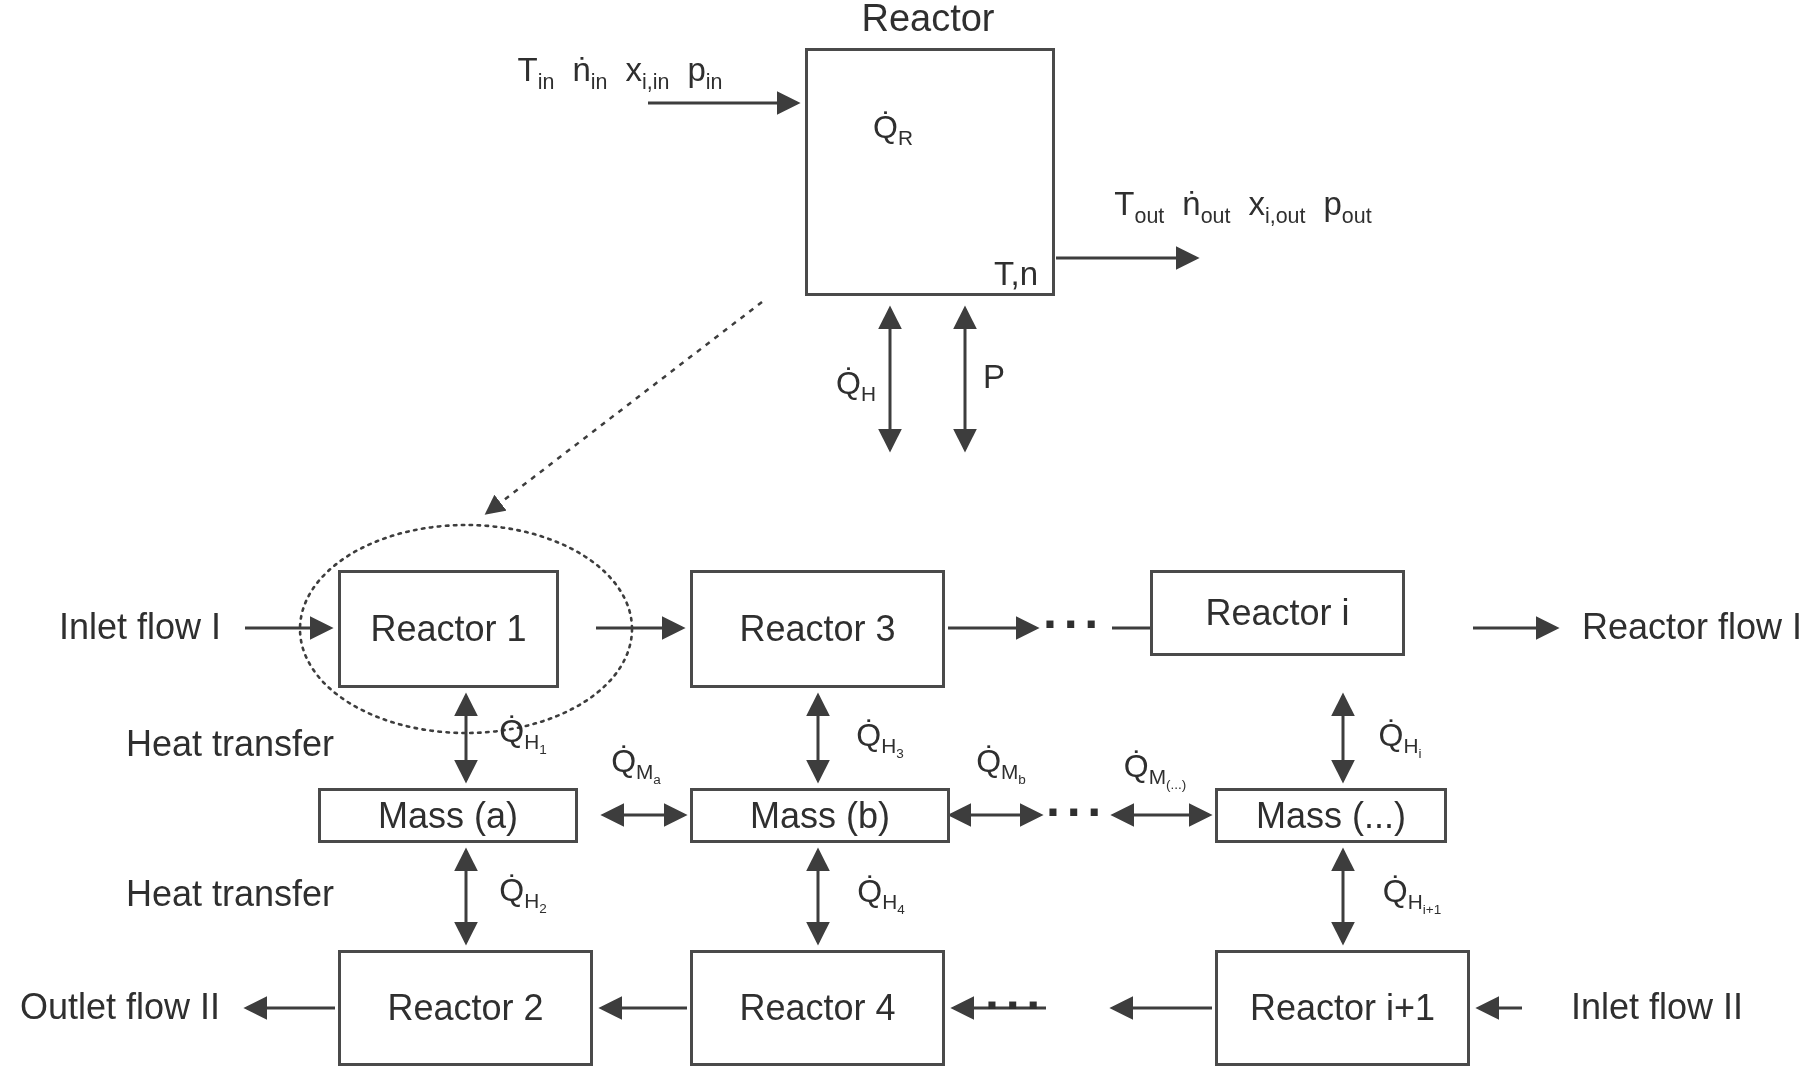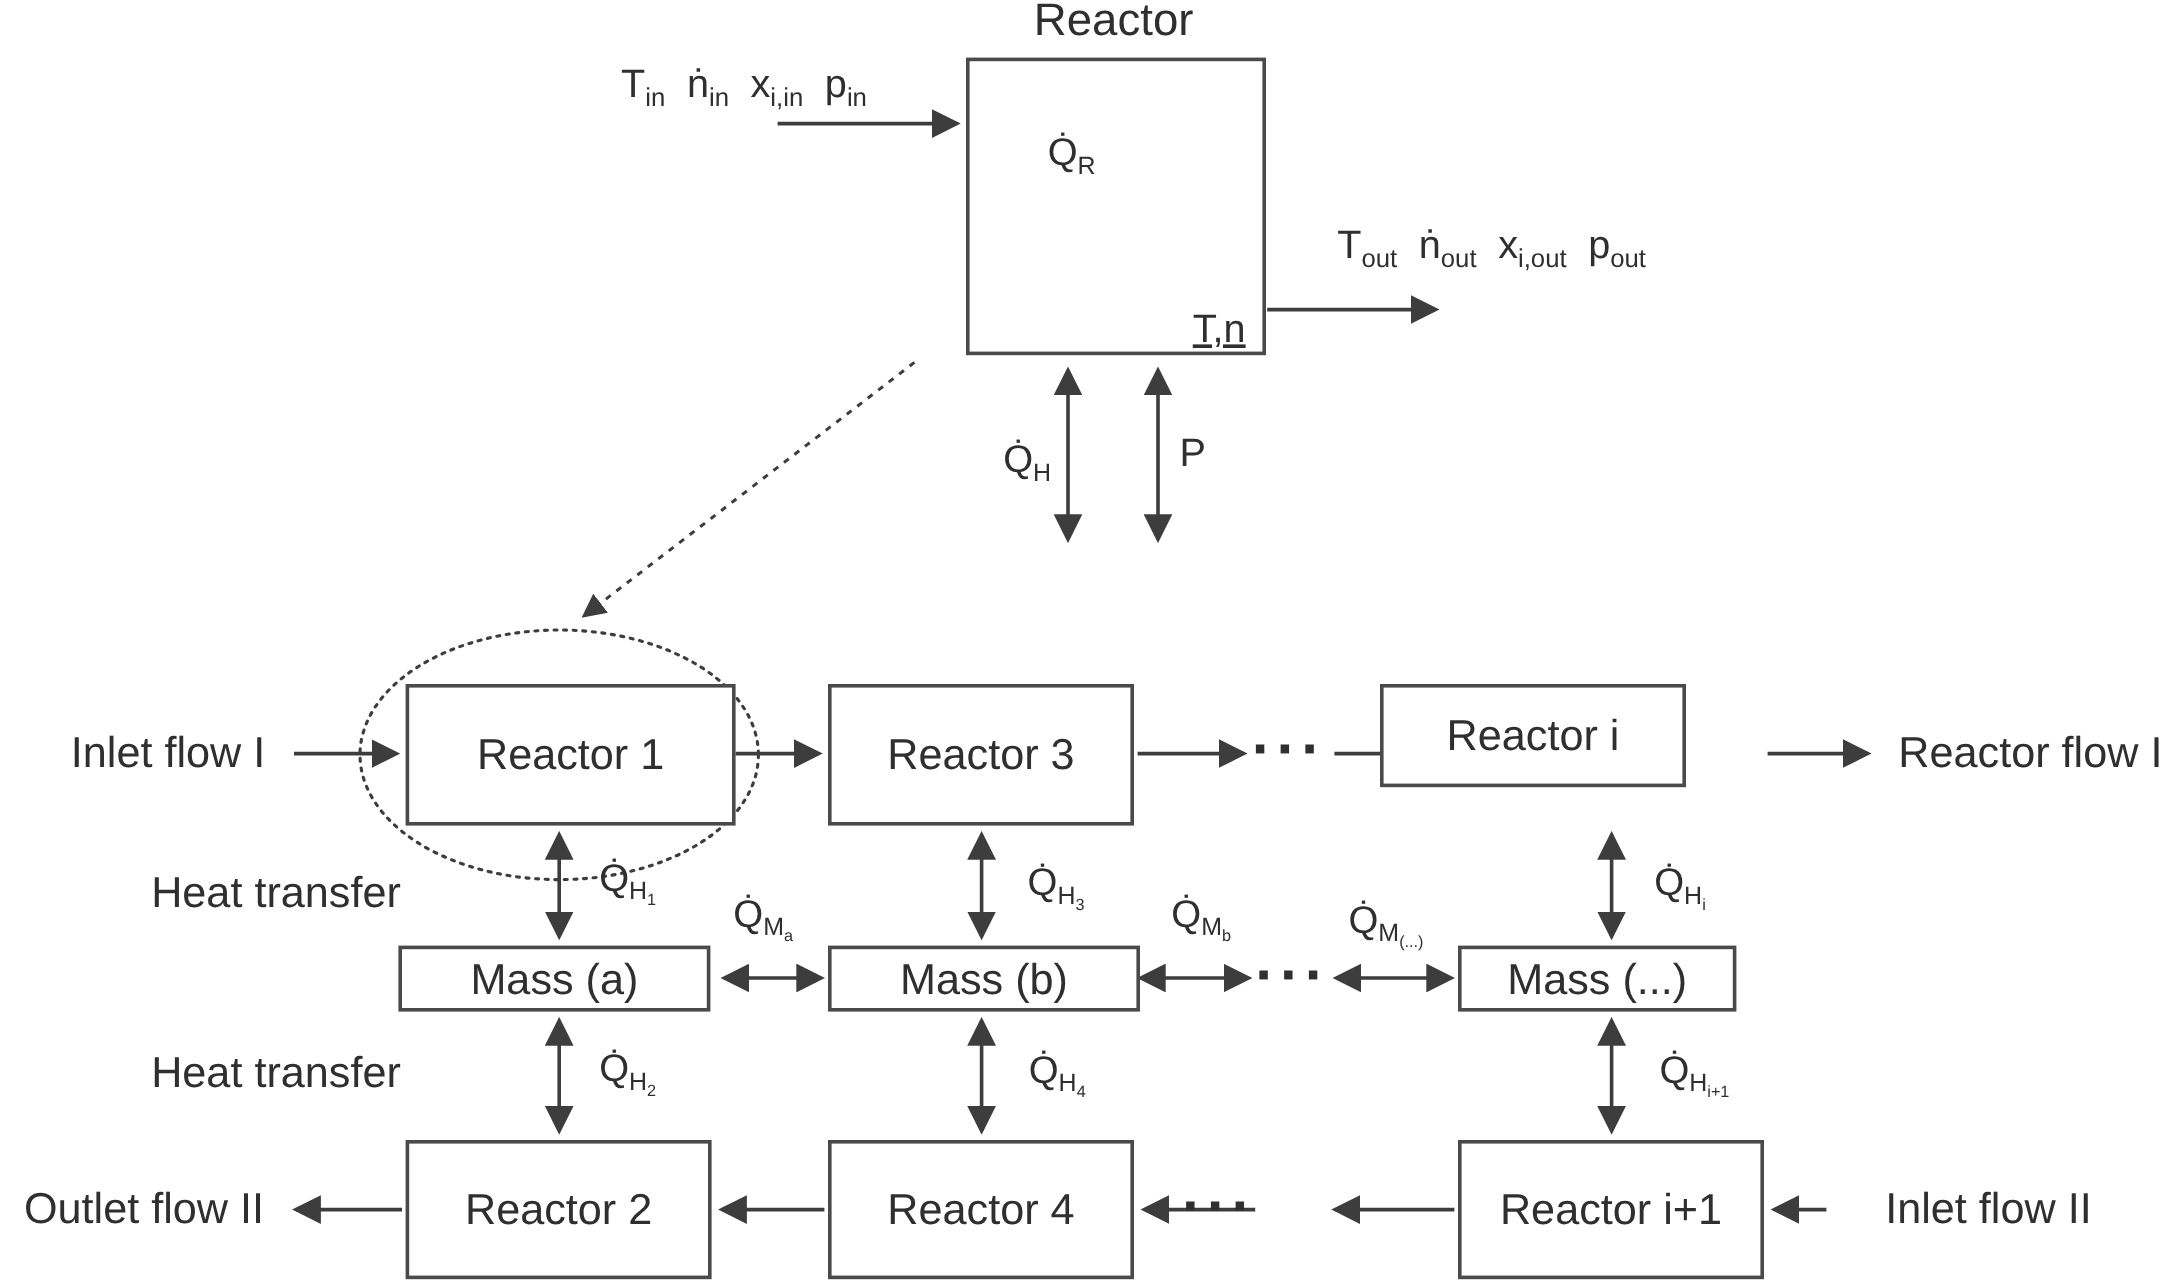--- a/index.html
+++ b/index.html
@@ -72,30 +72,30 @@
       <line x1="466" y1="851" x2="466" y2="942" marker-start="url(#ah)" marker-end="url(#ah)"></line>
       <line x1="818" y1="851" x2="818" y2="942" marker-start="url(#ah)" marker-end="url(#ah)"></line>
       <line x1="1343" y1="851" x2="1343" y2="942" marker-start="url(#ah)" marker-end="url(#ah)"></line>
     </g>
 
     <line x1="762" y1="302" x2="487" y2="513" stroke="#3d3d3d" stroke-width="2.5" stroke-dasharray="5 6" marker-end="url(#ah)"></line>
     <ellipse cx="466" cy="629" rx="166" ry="104" fill="none" stroke="#3d3d3d" stroke-width="2.6" stroke-dasharray="2.5 5.5" stroke-linecap="round"></ellipse>
   </svg>
 
   <div class="box" style="left:805px;top:48px;width:250px;height:248px;"></div>
-  <div class="box" style="left:338px;top:570px;width:275px;height:118px;">
+  <div class="box" style="left:338px;top:570px;width:221px;height:118px;">
       <span>Reactor 1</span>
     </div>
   <div class="box" style="left:690px;top:570px;width:255px;height:118px;">
       <span>Reactor 3</span>
     </div>
   <div class="box" style="left:1150px;top:570px;width:255px;height:86px;">
       <span>Reactor i</span>
     </div>
-  <div class="box" style="left:332px;top:788px;width:260px;height:55px;">
+  <div class="box" style="left:318px;top:788px;width:260px;height:55px;">
       <span>Mass (a)</span>
     </div>
   <div class="box" style="left:690px;top:788px;width:260px;height:55px;">
       <span>Mass (b)</span>
     </div>
   <div class="box" style="left:1215px;top:788px;width:232px;height:55px;">
       <span>Mass (...)</span>
     </div>
   <div class="box" style="left:338px;top:950px;width:255px;height:116px;">
       <span>Reactor 2</span>
@@ -104,21 +104,21 @@
       <span>Reactor 4</span>
     </div>
   <div class="box" style="left:1215px;top:950px;width:255px;height:116px;">
       <span>Reactor i+1</span>
     </div>
 
   <div class="lbl title" style="left:928px;top:18px;">Reactor</div>
   <div class="lbl sm" style="left:620px;top:70px;"><span class="tok"><span>T</span><sub>in</sub></span><span class="tok"><span>ṅ</span><sub>in</sub></span><span class="tok"><span>x</span><sub>i,in</sub></span><span class="tok"><span>p</span><sub>in</sub></span></div>
   <div class="lbl sm" style="left:1243px;top:204px;"><span class="tok"><span>T</span><sub>out</sub></span><span class="tok"><span>ṅ</span><sub>out</sub></span><span class="tok"><span>x</span><sub>i,out</sub></span><span class="tok"><span>p</span><sub>out</sub></span></div>
   <div class="lbl qlbl" style="left:893px;top:127px;"><span class="tok"><span>Q̇</span><sub>R</sub></span></div>
-  <div class="lbl sm" style="left:1016px;top:274px;text-decoration:underline;">T,n</div>
+  <div class="lbl sm" style="left:1016px;top:274px;">T,n</div>
   <div class="lbl qlbl" style="left:856px;top:383px;"><span class="tok"><span>Q̇</span><sub>H</sub></span></div>
   <div class="lbl sm" style="left:994px;top:377px;">P</div>
 
   <div class="lbl" style="left:140px;top:627px;">Inlet flow I</div>
   <div class="lbl" style="left:1692px;top:627px;">Reactor flow I</div>
   <div class="lbl" style="left:230px;top:744px;">Heat transfer</div>
   <div class="lbl" style="left:230px;top:894px;">Heat transfer</div>
   <div class="lbl" style="left:120px;top:1007px;">Outlet flow II</div>
   <div class="lbl" style="left:1657px;top:1007px;">Inlet flow II</div>
 

